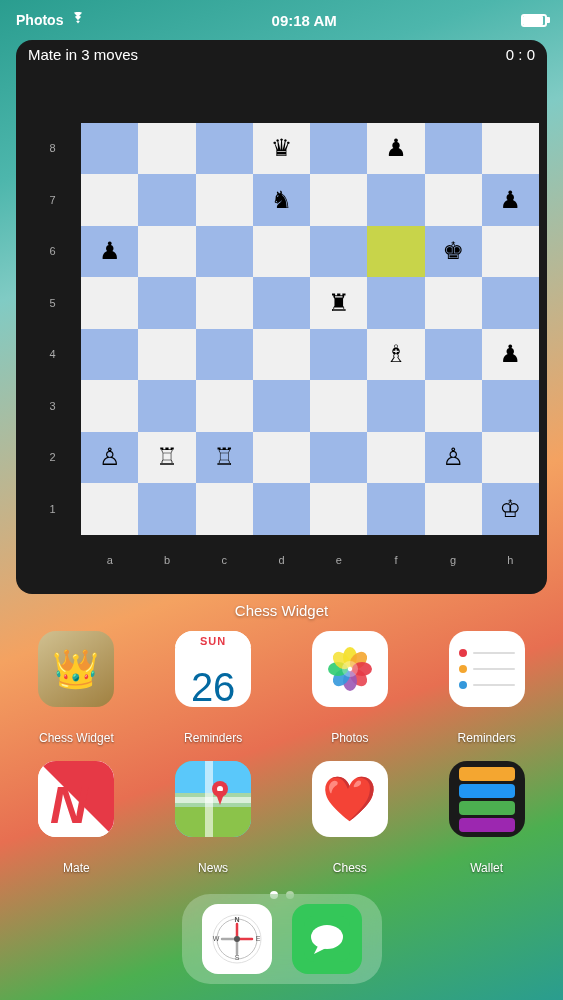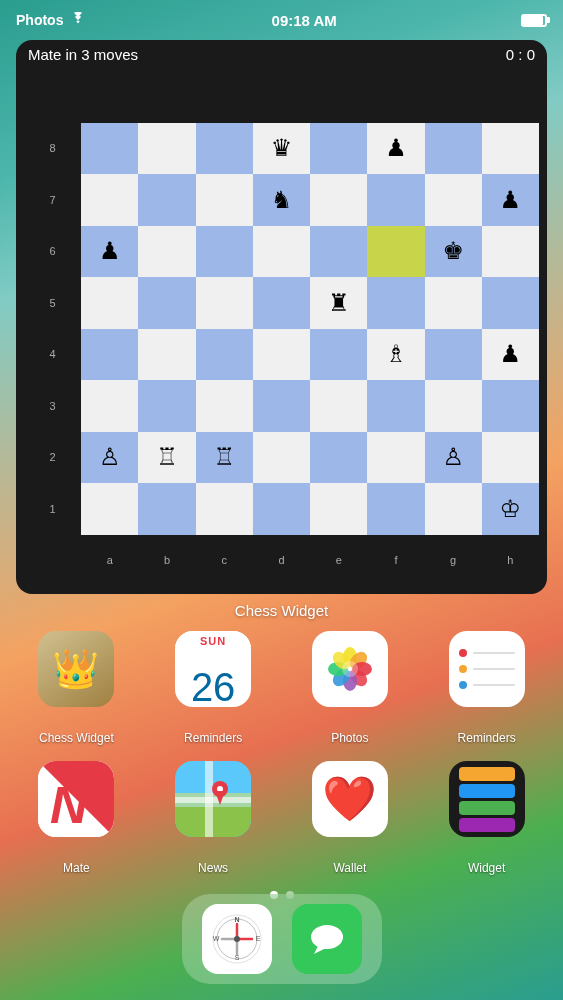--- a/index.html
+++ b/index.html
@@ -528,33 +528,33 @@
         <polygon points="45,44 40,30 50,30" fill="#e63946"></polygon>
       </svg>
     </div>
     <span class="app-label">News</span>
   </div>
 
   <div class="app-icon">
     <div class="app-icon-img icon-health">
       <span class="health-heart">❤️</span>
     </div>
-    <span class="app-label">Wallet</span>
+    <span class="app-label">Chess</span>
   </div>
 
   <div class="app-icon">
     <div class="app-icon-img icon-wallet">
       <div class="wallet-cards">
         <div class="wallet-card" style="background:#f4a630; height:14px;"></div>
         <div class="wallet-card" style="background:#2196f3; height:14px;"></div>
         <div class="wallet-card" style="background:#4caf50; height:14px;"></div>
         <div class="wallet-card" style="background:#9c27b0; height:14px;"></div>
       </div>
     </div>
-    <span class="app-label">Widget</span>
+    <span class="app-label">Wallet</span>
   </div>
 </div>
 
 <div class="page-dots">
   <div class="dot dot-active"></div>
   <div class="dot dot-inactive"></div>
 </div>
 
 <div class="dock">
   <div class="safari-icon">

